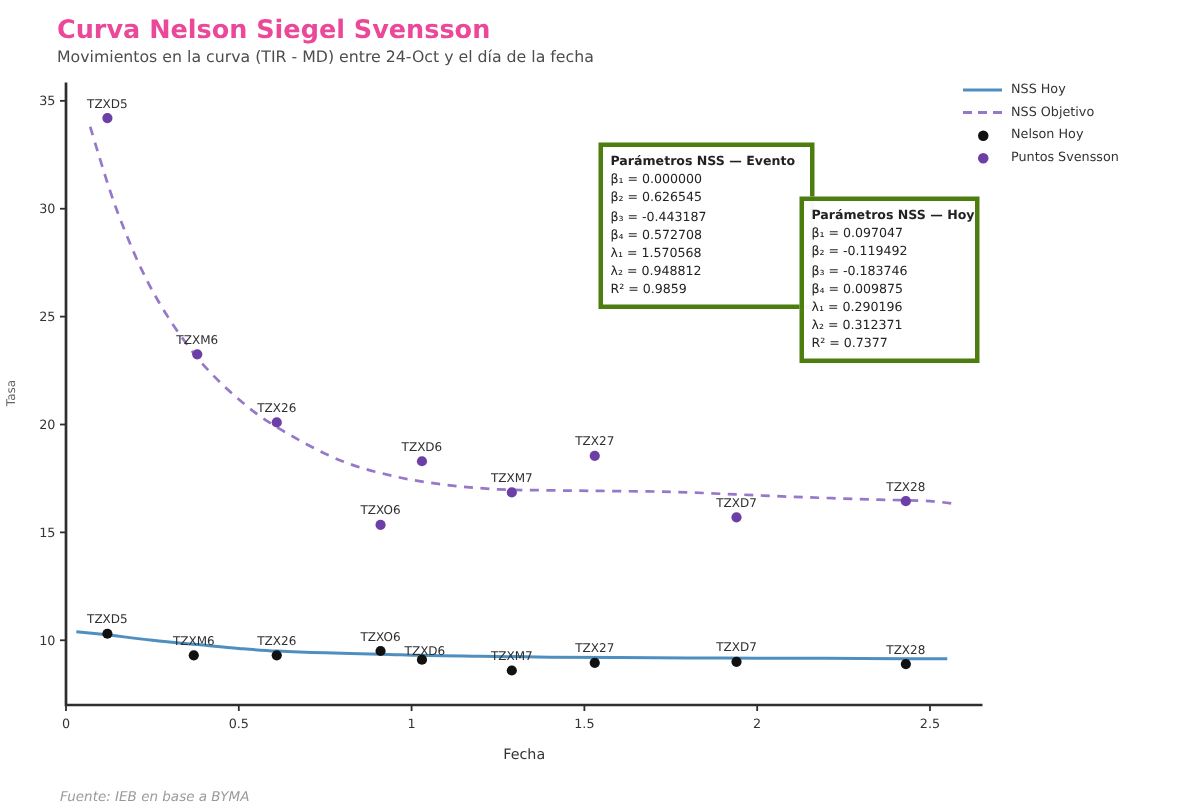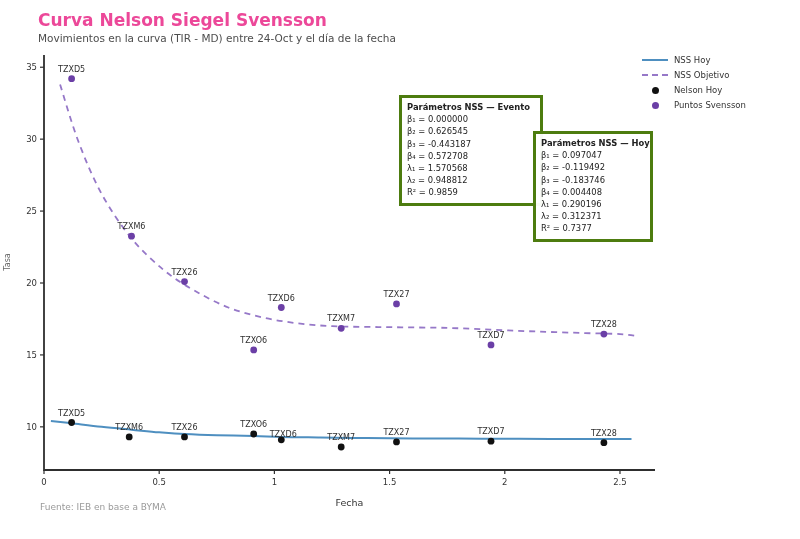--- a/index.html
+++ b/index.html
@@ -15,21 +15,21 @@
   .lm-solid{width:26px;height:0;border-top:2px solid #4e8fc0;}
   .lm-dashed{width:26px;height:0;border-top:2px dashed #9678c8;}
   .lm-dot{width:7px;height:7px;border-radius:50%;margin:0 9px 0 10px;}
   .lm-dot-black{background:#111;}
   .lm-dot-purple{background:#6b3fa6;}
   .pbox{position:absolute;border:3px solid #4d7c0f;background:rgba(255,255,255,.96);
         padding:3px 5px 4px;font-size:8.4px;line-height:12.2px;color:#222;white-space:nowrap;}
   .pbox-title{font-weight:bold;}
   .pbox-evento{left:399px;top:95px;width:128px;}
   .pbox-hoy{left:533px;top:95px;width:104px;margin-top:36px;}
-  .footer{position:absolute;left:40px;top:502px;font-size:9px;color:#9a9a9a;}
+  .footer{position:absolute;left:40px;top:527px;font-size:9px;color:#9a9a9a;font-style:italic;}
 </style>
 </head>
 <body>
 
 <div class="title">Curva Nelson Siegel Svensson</div>
 <div class="subtitle">Movimientos en la curva (TIR - MD) entre 24-Oct y el día de la fecha</div>
 
 <svg id="chart" width="800" height="539">
     <path d="M44,55 L44,470 L655,470" fill="none" stroke="#2e2e2e" stroke-width="1.8"></path>
     <line x1="44" y1="470" x2="44" y2="474" stroke="#2e2e2e" stroke-width="1.2"></line>
@@ -126,19 +126,19 @@
   <div>λ₁ = 1.570568</div>
   <div>λ₂ = 0.948812</div>
   <div>R² = 0.9859</div>
 </div>
 
 <div class="pbox pbox-hoy">
   <div class="pbox-title">Parámetros NSS — Hoy</div>
   <div>β₁ = 0.097047</div>
   <div>β₂ = -0.119492</div>
   <div>β₃ = -0.183746</div>
-  <div>β₄ = 0.004408</div>
+  <div>β₄ = 0.009875</div>
   <div>λ₁ = 0.290196</div>
   <div>λ₂ = 0.312371</div>
   <div>R² = 0.7377</div>
 </div>
 
 <div class="footer">Fuente: IEB en base a BYMA</div>
 
 </body></html>

